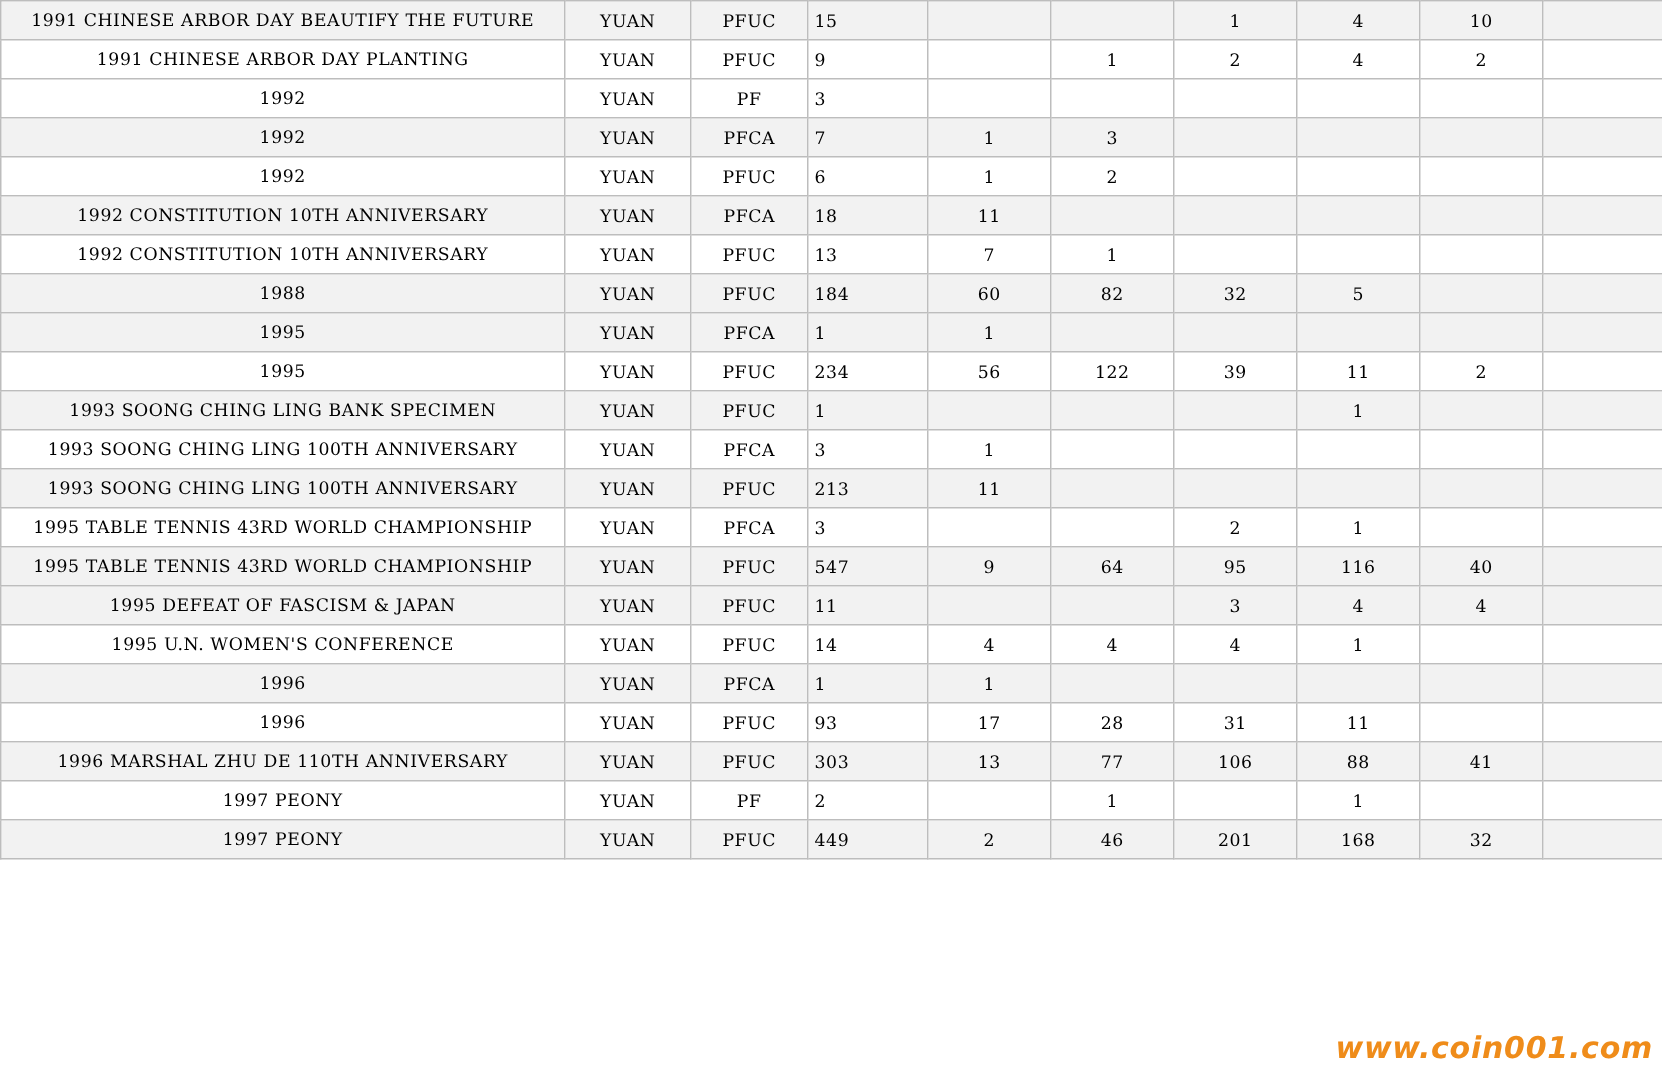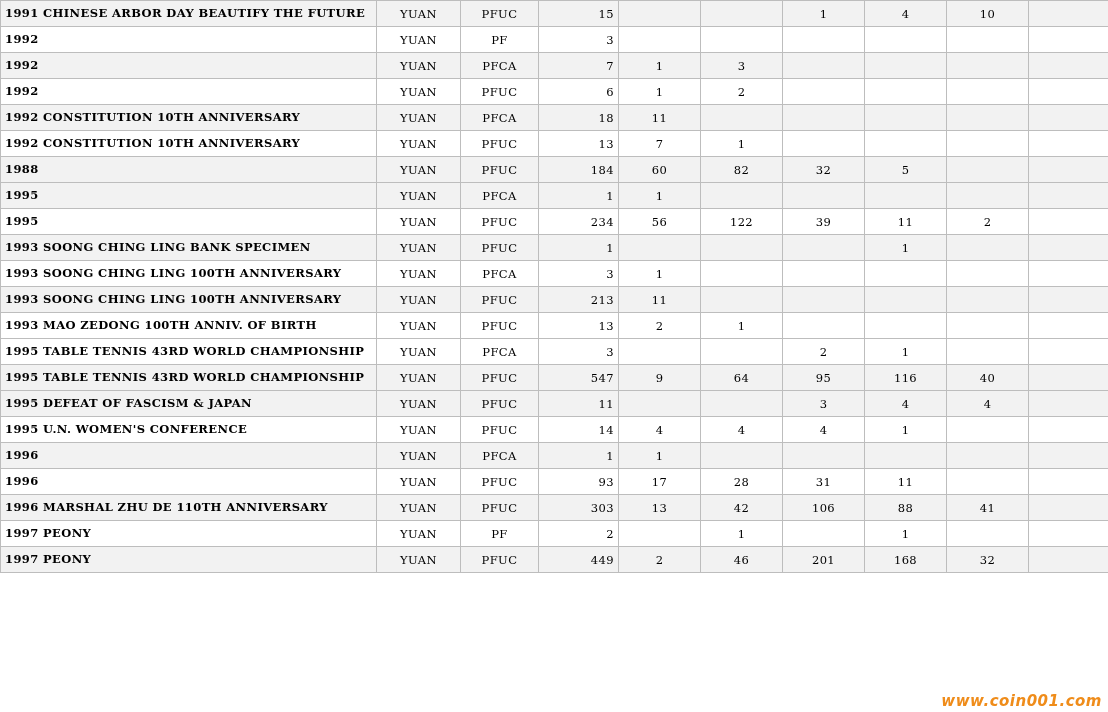--- a/index.html
+++ b/index.html
@@ -30,42 +30,42 @@
     overflow: hidden;
     white-space: normal;
   }
   tr.row-alt td {
     background: #f2f2f2;
   }
   tr.row-plain td {
     background: #ffffff;
   }
   td.c-desc {
-    text-align: left;
-    font-weight: bold;
+    text-align: center;
+    font-weight: normal;
     font-size: 11px;
     letter-spacing: 0.5px;
     line-height: 13px;
   }
   td.c-unit, td.c-grade, td.c-num {
     text-align: center;
     font-weight: normal;
     font-size: 12.5px;
     letter-spacing: 0.3px;
   }
   td.c-total {
-    text-align: right;
+    text-align: left;
     font-size: 12.5px;
   }
   .watermark {
     position: absolute;
     right: 6px;
     bottom: 2px;
     font-family: "DejaVu Sans", "Liberation Sans", sans-serif;
-    font-size: 15px;
+    font-size: 20px;
     font-weight: bold;
     font-style: italic;
     color: #ef8c1a;
     letter-spacing: 0.5px;
     text-shadow: 0 0 1px rgba(255,255,255,0.8);
     pointer-events: none;
   }
 </style>
 </head>
 <body>
@@ -90,20 +90,32 @@
         <td class="c-grade">PFUC</td>
         <td class="c-total">15</td>
         <td class="c-num"></td>
         <td class="c-num"></td>
         <td class="c-num">1</td>
         <td class="c-num">4</td>
         <td class="c-num">10</td>
         <td class="c-num"></td>
       </tr>
       <tr class="row-plain">
+        <td class="c-desc">1991 CHINESE ARBOR DAY PLANTING</td>
+        <td class="c-unit">YUAN</td>
+        <td class="c-grade">PFUC</td>
+        <td class="c-total">9</td>
+        <td class="c-num"></td>
+        <td class="c-num">1</td>
+        <td class="c-num">2</td>
+        <td class="c-num">4</td>
+        <td class="c-num">2</td>
+        <td class="c-num"></td>
+      </tr>
+      <tr class="row-plain">
         <td class="c-desc">1992</td>
         <td class="c-unit">YUAN</td>
         <td class="c-grade">PF</td>
         <td class="c-total">3</td>
         <td class="c-num"></td>
         <td class="c-num"></td>
         <td class="c-num"></td>
         <td class="c-num"></td>
         <td class="c-num"></td>
         <td class="c-num"></td>
@@ -216,32 +228,20 @@
         <td class="c-num"></td>
         <td class="c-num"></td>
       </tr>
       <tr class="row-alt">
         <td class="c-desc">1993 SOONG CHING LING 100TH ANNIVERSARY</td>
         <td class="c-unit">YUAN</td>
         <td class="c-grade">PFUC</td>
         <td class="c-total">213</td>
         <td class="c-num">11</td>
         <td class="c-num"></td>
-        <td class="c-num"></td>
-        <td class="c-num"></td>
-        <td class="c-num"></td>
-        <td class="c-num"></td>
-      </tr>
-      <tr class="row-plain">
-        <td class="c-desc">1993 MAO ZEDONG 100TH ANNIV. OF BIRTH</td>
-        <td class="c-unit">YUAN</td>
-        <td class="c-grade">PFUC</td>
-        <td class="c-total">13</td>
-        <td class="c-num">2</td>
-        <td class="c-num">1</td>
         <td class="c-num"></td>
         <td class="c-num"></td>
         <td class="c-num"></td>
         <td class="c-num"></td>
       </tr>
       <tr class="row-plain">
         <td class="c-desc">1995 TABLE TENNIS 43RD WORLD CHAMPIONSHIP</td>
         <td class="c-unit">YUAN</td>
         <td class="c-grade">PFCA</td>
         <td class="c-total">3</td>
@@ -311,21 +311,21 @@
         <td class="c-num">11</td>
         <td class="c-num"></td>
         <td class="c-num"></td>
       </tr>
       <tr class="row-alt">
         <td class="c-desc">1996 MARSHAL ZHU DE 110TH ANNIVERSARY</td>
         <td class="c-unit">YUAN</td>
         <td class="c-grade">PFUC</td>
         <td class="c-total">303</td>
         <td class="c-num">13</td>
-        <td class="c-num">42</td>
+        <td class="c-num">77</td>
         <td class="c-num">106</td>
         <td class="c-num">88</td>
         <td class="c-num">41</td>
         <td class="c-num"></td>
       </tr>
       <tr class="row-plain">
         <td class="c-desc">1997 PEONY</td>
         <td class="c-unit">YUAN</td>
         <td class="c-grade">PF</td>
         <td class="c-total">2</td>

